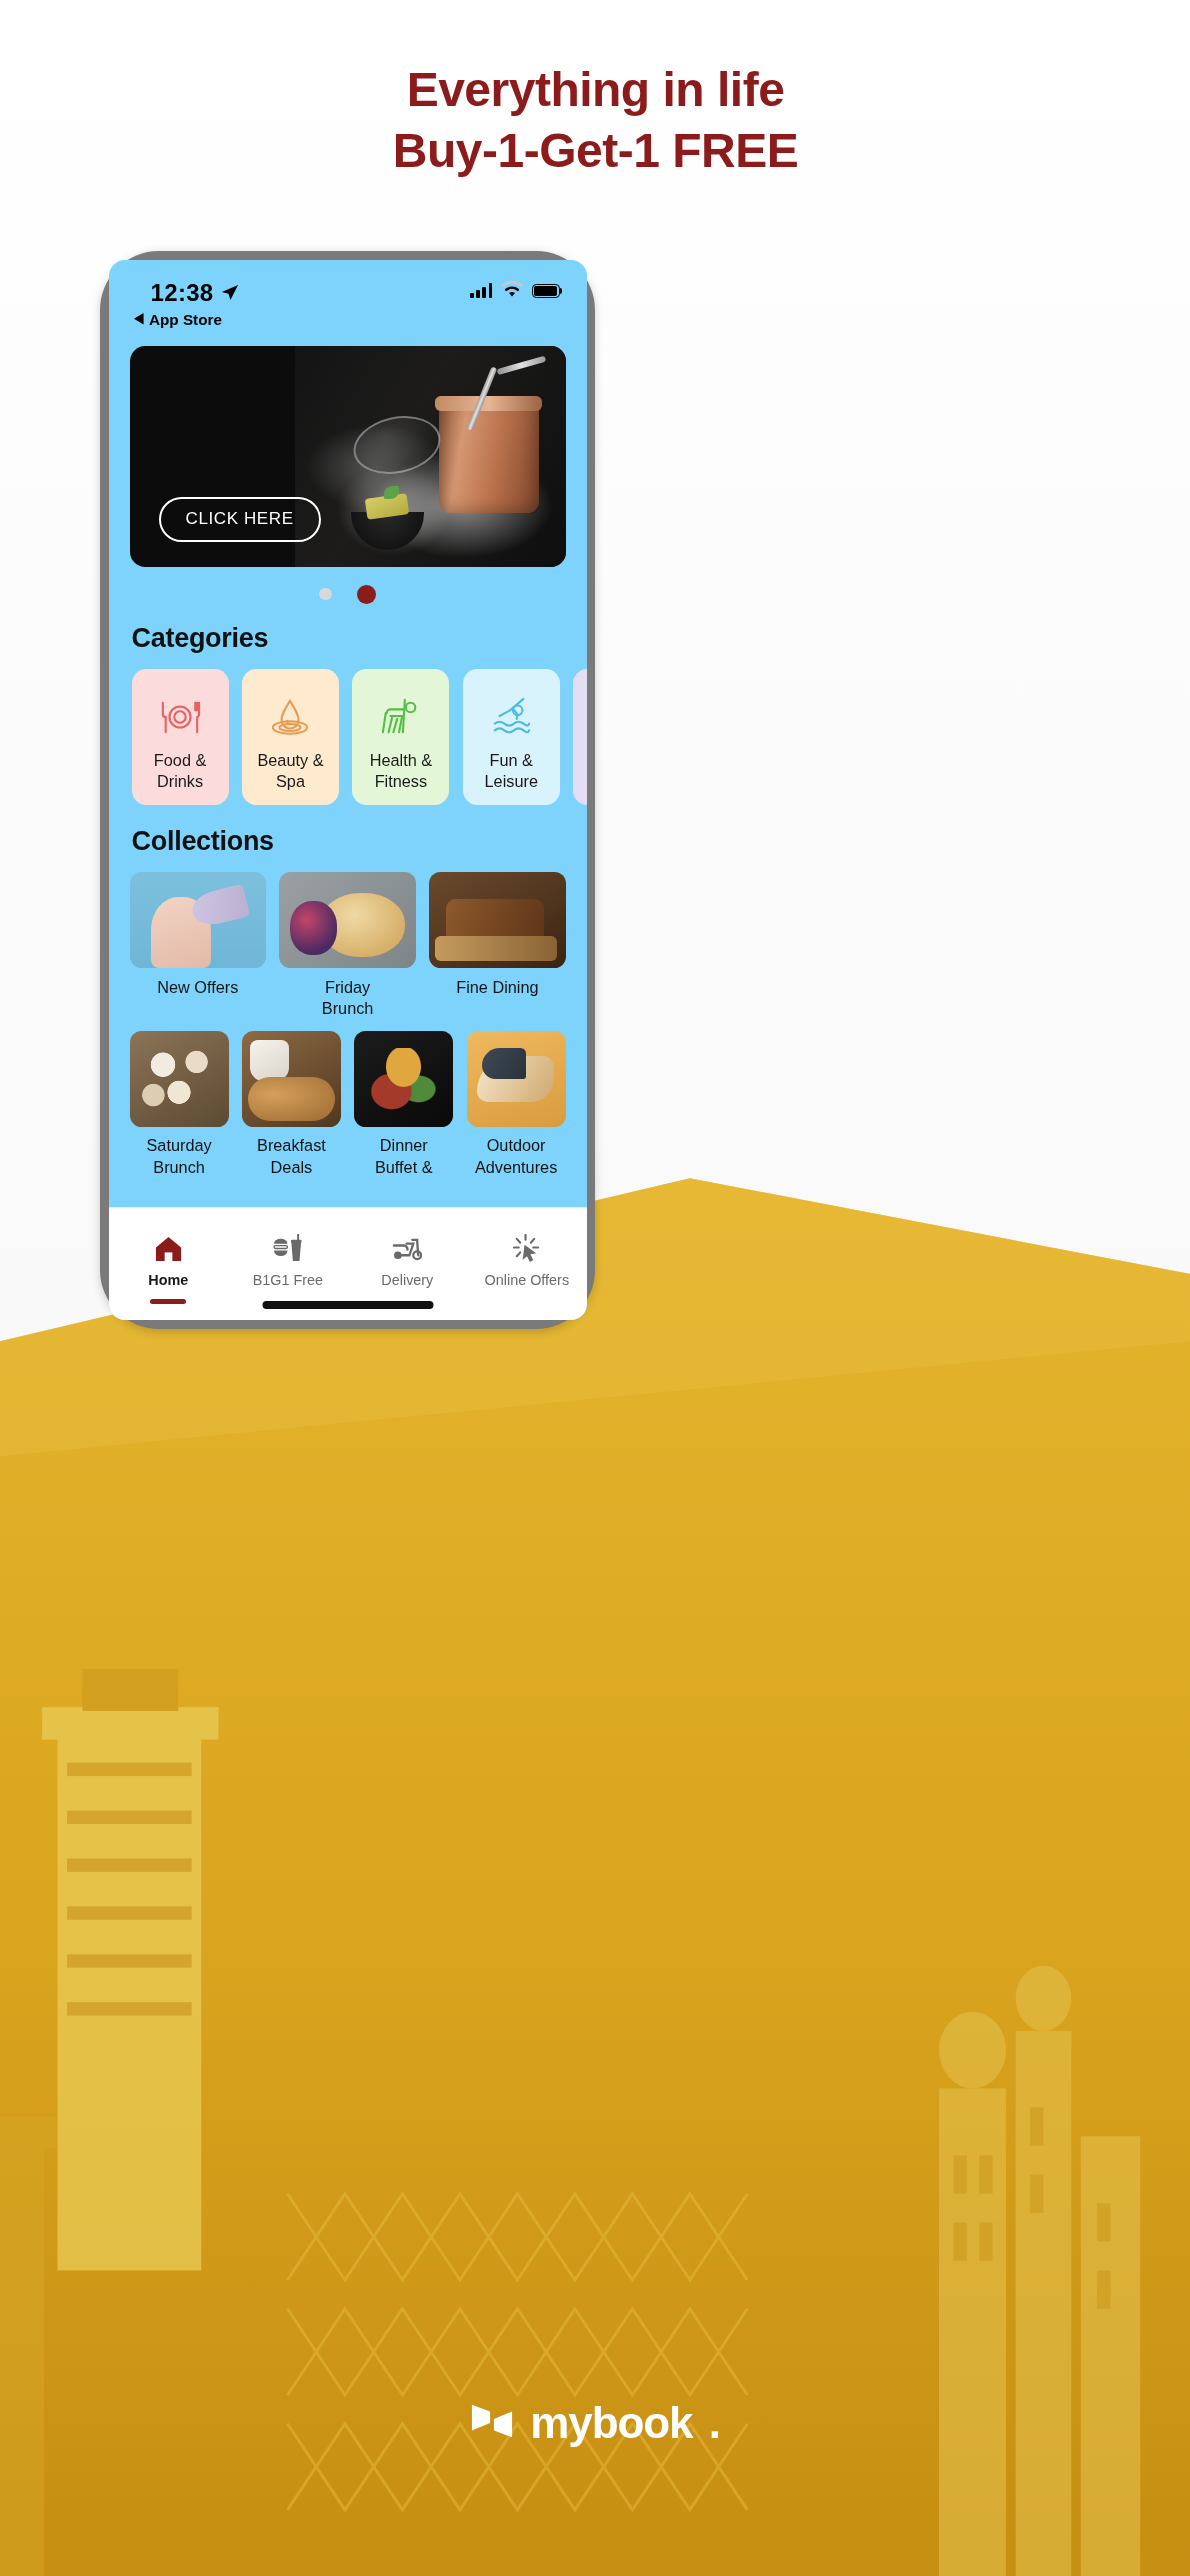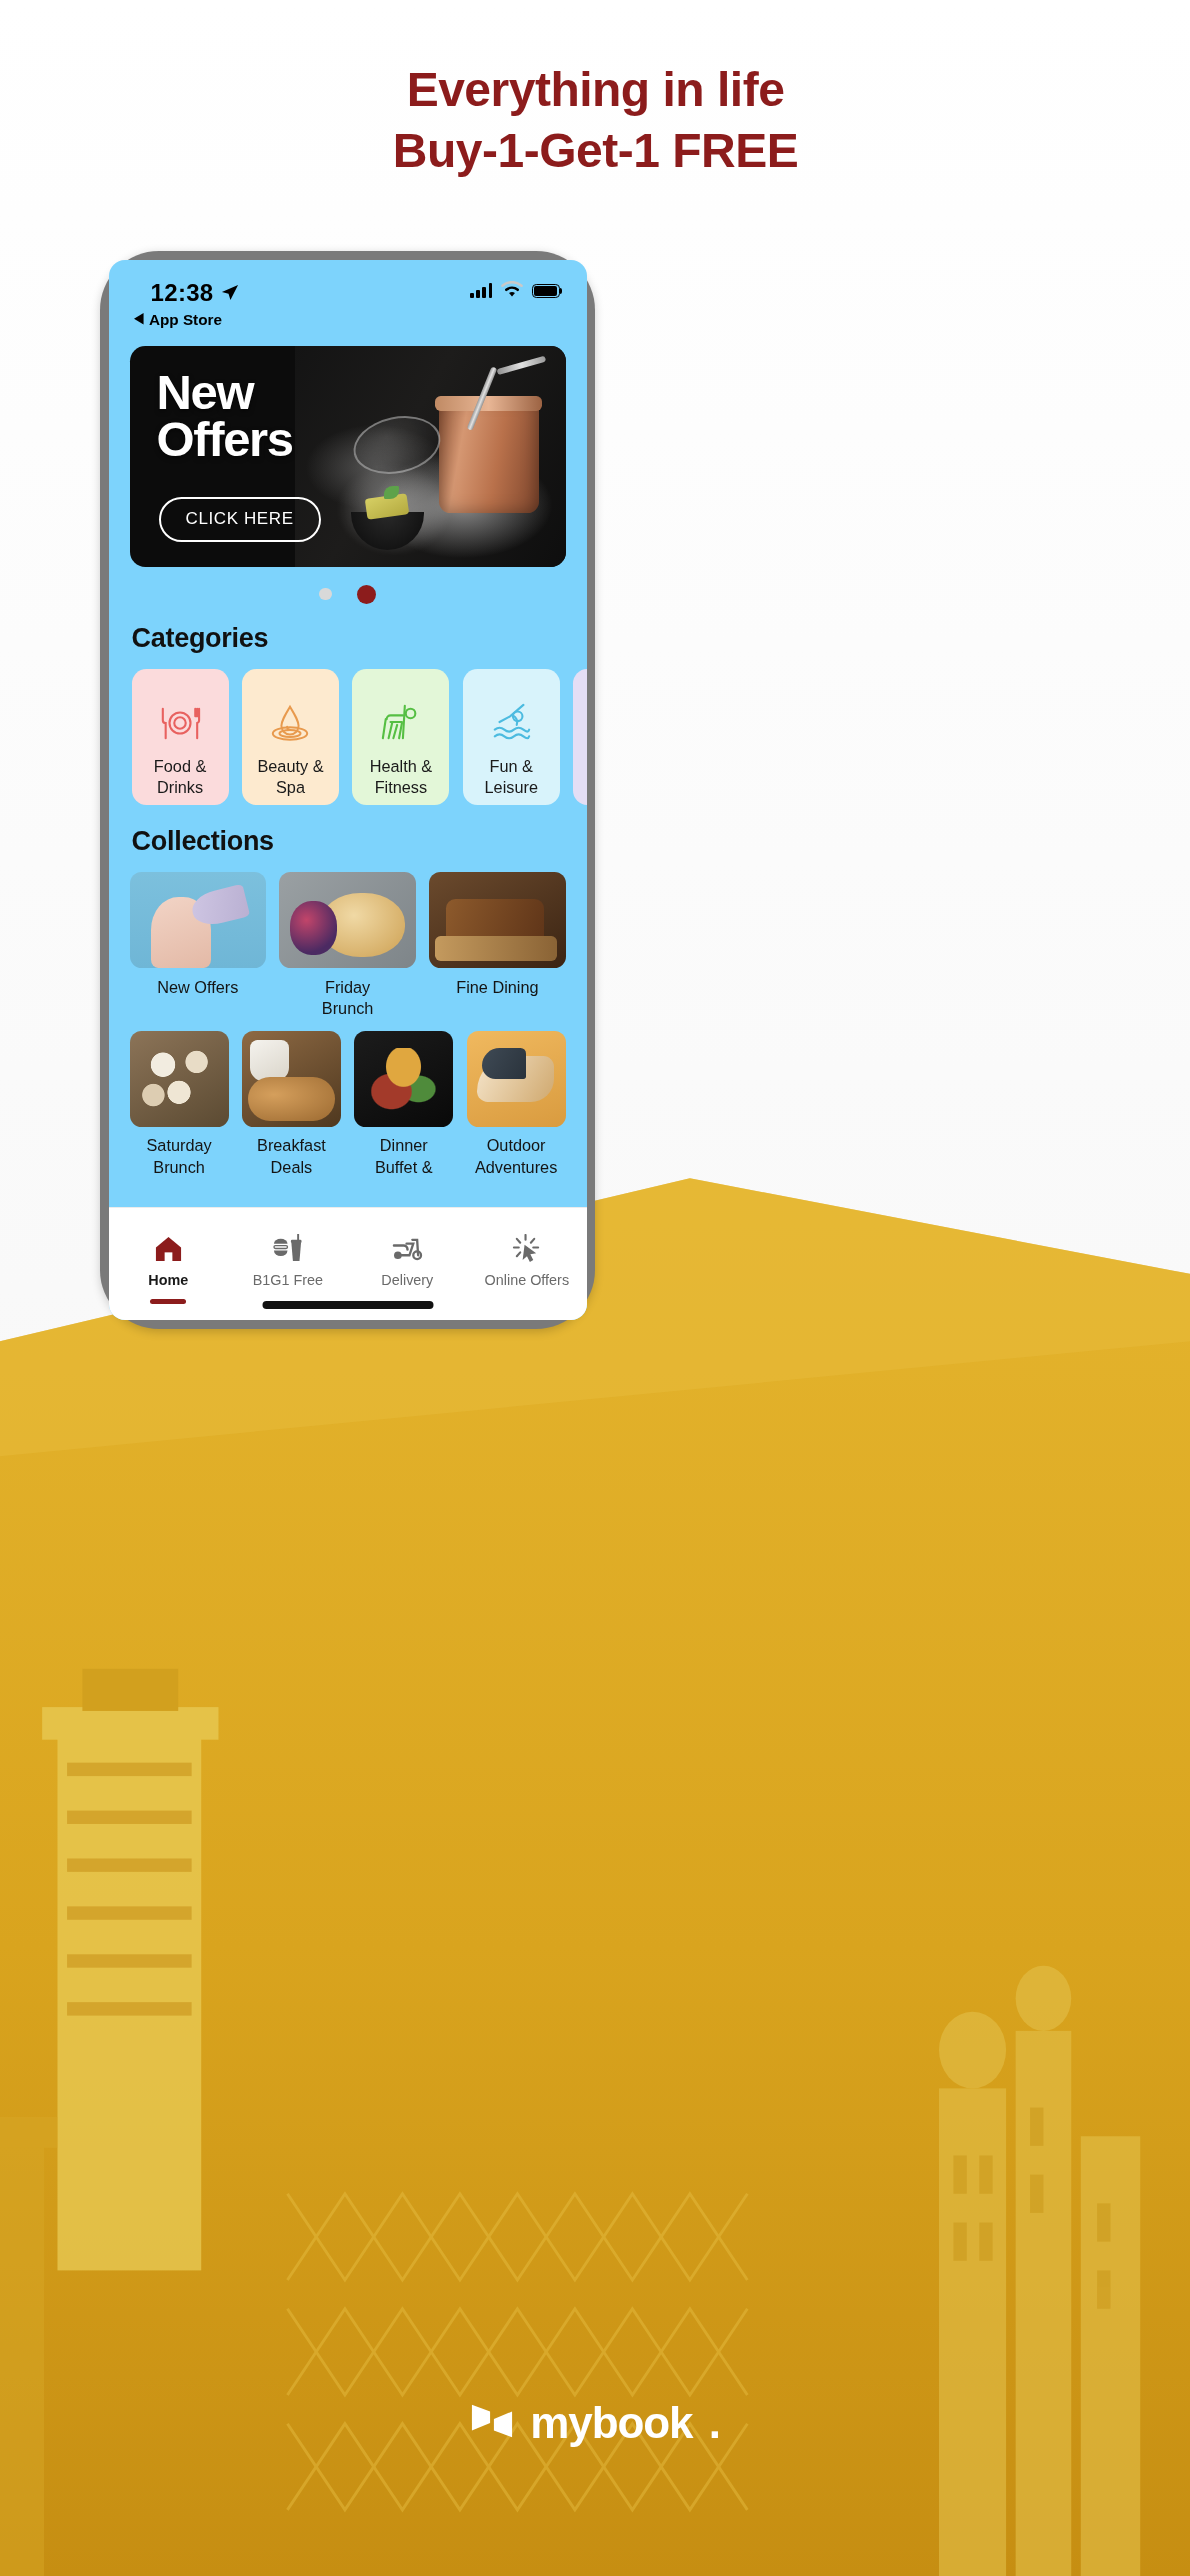--- a/index.html
+++ b/index.html
@@ -179,21 +179,21 @@
   .sec-h {
     font-size: 27px; font-weight: bold; color: #111;
     padding: 7.7px 0 15.3px 23px; letter-spacing: -0.3px;
   }
 
   
   .cats { display: flex; gap: 13.4px; padding: 0 0 0 23px; overflow: hidden; }
   .cat {
     flex: none; width: 97px; height: 136px; border-radius: 14.4px;
     display: flex; flex-direction: column; align-items: center;
-    justify-content: flex-start; padding-top: 29px; cursor: pointer;
+    justify-content: flex-start; padding-top: 23px; cursor: pointer;
   }
   .cat .ic { height: 50px; display:flex; align-items:center; justify-content:center; }
   .cat .lb {
     font-size: 16.3px; color: #1a1a1a; text-align:center; line-height: 1.28;
     margin-top: 7.7px; padding: 0 4.8px;
   }
 
   
   .colls { padding: 0 21px; }
   .coll-row { display: flex; gap: 13.4px; margin-bottom: 11.5px; }
@@ -401,24 +401,20 @@
       <div class="banner-wrap">
         <div class="banner">
           <div class="banner-photo">
             <div class="smoke"></div>
             <div class="mug">
               <div class="straw"></div>
             </div>
             <div class="lid"></div>
             <div class="bowl"></div>
           </div>
-          <div class="banner-title">
-            <span>New</span>
-            <span class="bl2">Offers</span>
-          </div>
           <div class="banner-cta">CLICK HERE</div>
         </div>
       </div>
 
       <div class="dots">
         <span class="dot"></span>
         <span class="dot active"></span>
       </div>
 
       <div class="sec-h">Categories</div>

